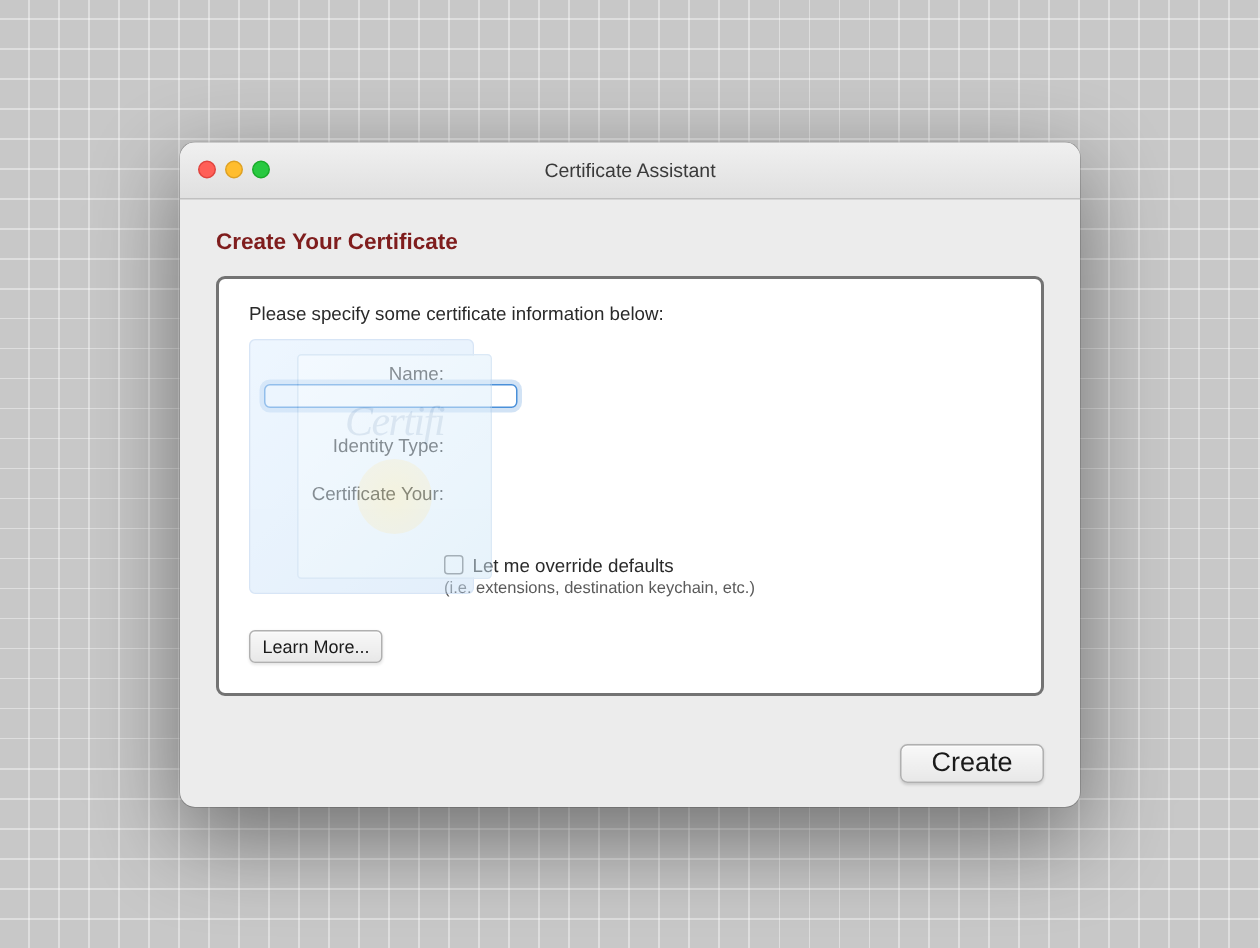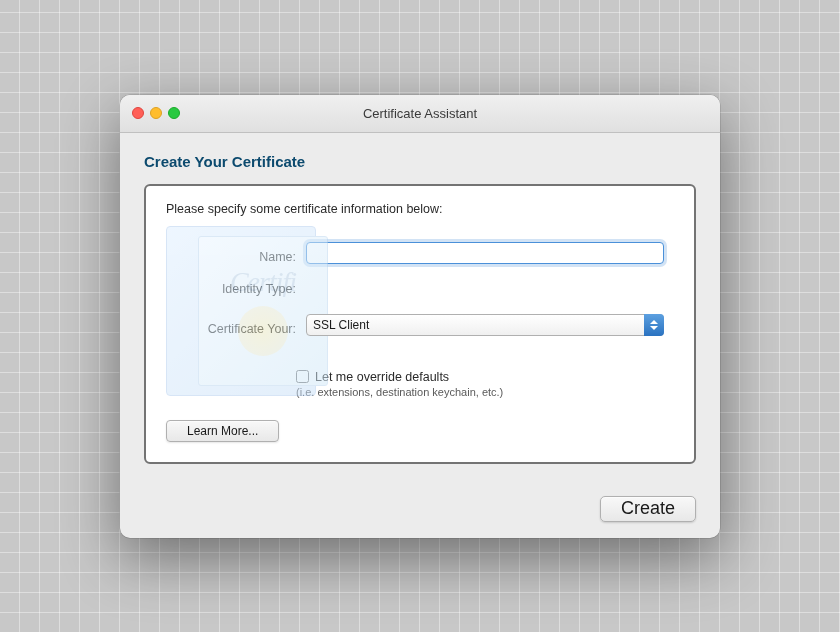--- a/index.html
+++ b/index.html
@@ -62,21 +62,21 @@
       color: #3a3a3a;
     }
 
     .window-body {
       padding: 20px 24px 20px 24px;
     }
 
     .main-title {
       font-size: 15px;
       font-weight: 700;
-      color: #0c4a6e;
+      color: #7f1d1d;
       margin-bottom: 14px;
     }
 
     .content-panel {
       background: white;
       border: 2px solid #737373;
       border-radius: 6px;
       padding: 16px 0 16px 0;
       position: relative;
       overflow: hidden;
@@ -142,22 +142,23 @@
       border-radius: 50%;
       margin-top: 8px;
     }
 
     .form-area {
       padding: 10px 30px 10px 30px;
     }
 
     .form-row {
       display: flex;
-      align-items: flex-end;
+      align-items: flex-start;
       margin-bottom: 18px;
+      flex-direction: column;
     }
 
     .form-label {
       font-size: 12.5px;
       color: #2a2a2a;
       text-align: right;
       width: 120px;
       min-width: 120px;
       margin-right: 10px;
       font-weight: 500;
@@ -256,21 +257,21 @@
     }
 
     .panel-footer {
       padding: 12px 20px 4px 20px;
       display: flex;
       align-items: center;
     }
 
     .learn-more-btn {
       height: 22px;
-      padding: 0 20px;
+      padding: 0 8px;
       background: linear-gradient(to bottom, #f8f8f8, #e8e8e8);
       border: 1px solid #b0b0b0;
       border-radius: 4px;
       font-size: 12px;
       color: #1a1a1a;
       cursor: pointer;
       box-shadow: 0 1px 0 rgba(255,255,255,0.5) inset, 0 1px 2px rgba(0,0,0,0.1);
     }
 
     .window-footer {
@@ -326,29 +327,20 @@
           <label class="form-label">Name:</label>
           <input class="form-input" type="text" placeholder="" style="">
         </div>
 
         <div class="form-row">
           <label class="form-label">Identity Type:</label>
         </div>
 
         <div class="form-row">
           <label class="form-label">Certificate Your:</label>
-          <div class="form-select-wrapper">
-            <select class="form-select">
-              <option>SSL Client</option>
-              <option>SSL Server</option>
-              <option>Code Signing</option>
-              <option>Email Protection</option>
-            </select>
-            <div class="select-arrow"></div>
-          </div>
         </div>
       </div>
 
       <div class="checkbox-row">
         <div class="checkbox-line">
           <input type="checkbox" class="form-checkbox" style="">
           <span class="checkbox-label">Let me override defaults</span>
         </div>
         <div class="checkbox-sublabel">(i.e. extensions, destination keychain, etc.)</div>
       </div>

